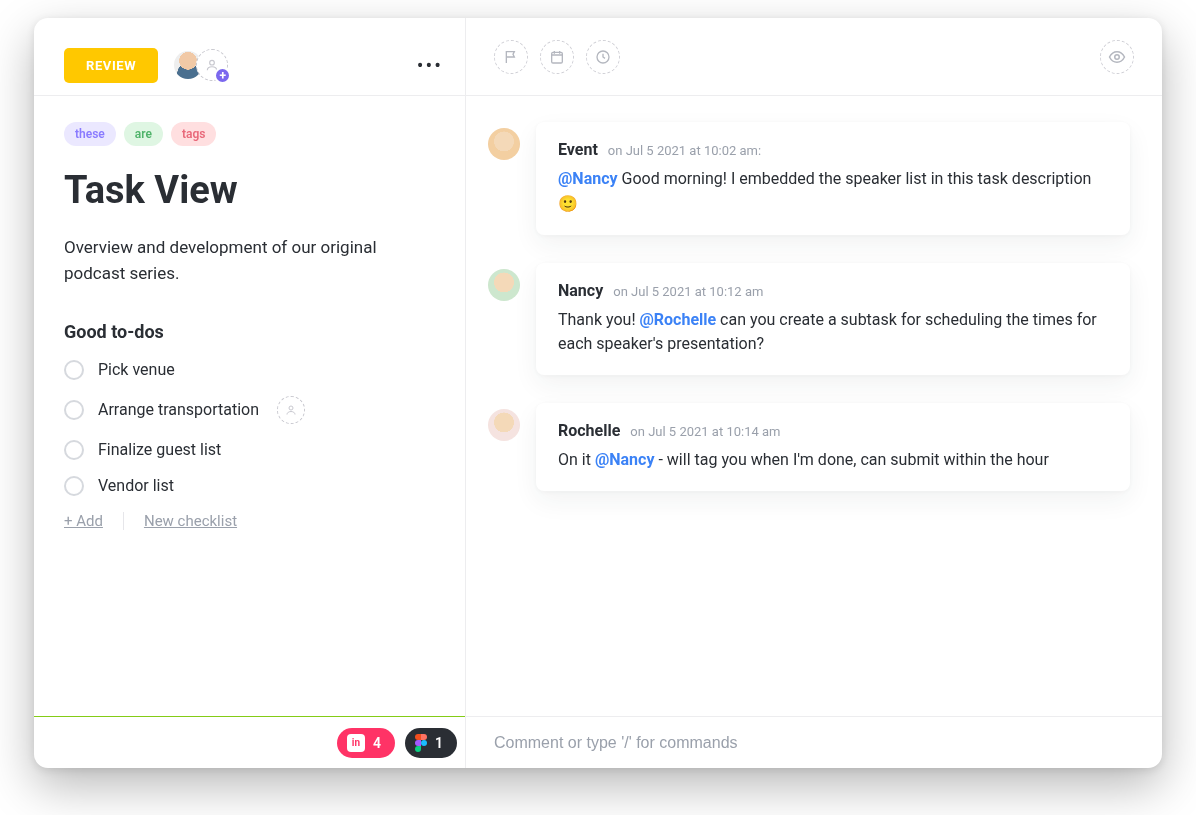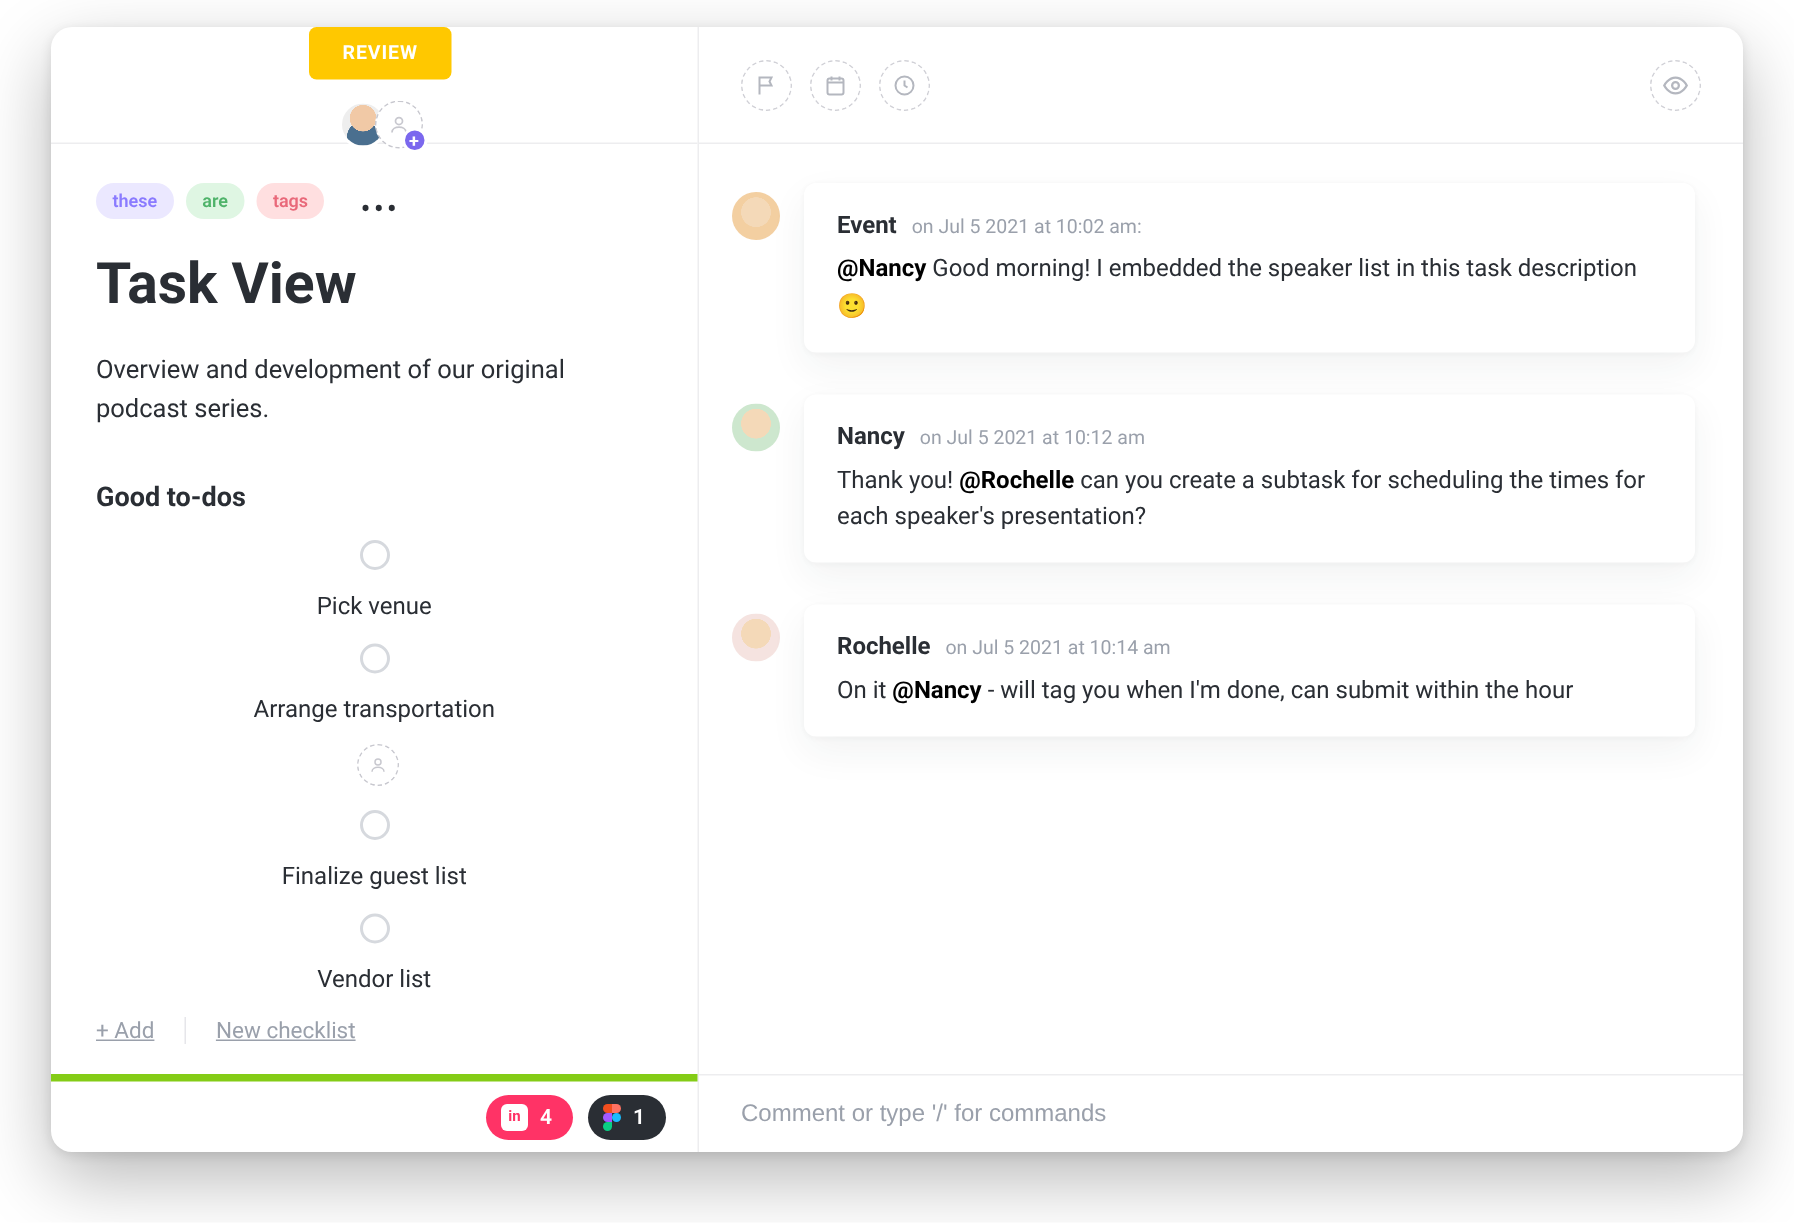--- a/index.html
+++ b/index.html
@@ -28,23 +28,22 @@
     border-right: 1px solid #ededef;
     display: flex;
     flex-direction: column;
     position: relative;
   }
   .left-header {
     height: 78px;
     border-bottom: 1px solid #ededef;
     display: flex;
     align-items: center;
-    padding: 0 22px 0 30px;
+    padding: 17px 22px 0 30px;
     gap: 14px;
-    flex-direction: column;
   }
   .status-pill {
     background: #ffc800;
     color: #fff;
     font-weight: 700;
     font-size: 13px;
     letter-spacing: 0.6px;
     padding: 10px 22px;
     border-radius: 5px;
   }
@@ -134,21 +133,20 @@
     color: #2a2e34;
     margin-bottom: 18px;
   }
   .check-item {
     display: flex;
     align-items: center;
     gap: 14px;
     margin-bottom: 16px;
     font-size: 16px;
     color: #2a2e34;
-    flex-direction: column;
   }
   .checkbox {
     width: 20px; height: 20px;
     border-radius: 50%;
     border: 2px solid #d6d9de;
     background: #fff;
   }
   .assignee-dot {
     width: 28px; height: 28px;
     border-radius: 50%;
@@ -166,25 +164,25 @@
     margin-top: 12px;
     color: #9aa0ab;
     font-size: 15px;
     text-decoration: underline;
   }
   .divider-v {
     width: 1px; height: 18px; background: #e6e6ea;
   }
   .left-footer {
     height: 52px;
-    border-top: 5px solid #84cc16;
+    border-top: 1px solid #84cc16;
     display: flex;
     align-items: center;
     justify-content: flex-end;
-    padding: 0 21px;
+    padding: 0 8px;
     gap: 10px;
   }
   .chip {
     display: flex;
     align-items: center;
     gap: 8px;
     padding: 6px 14px 6px 10px;
     border-radius: 18px;
     color: #fff;
     font-size: 14px;
@@ -262,21 +260,21 @@
   .meta {
     font-size: 13px;
     color: #9aa0ab;
   }
   .body {
     font-size: 16px;
     color: #2a2e34;
     line-height: 1.55;
   }
   .mention {
-    color: #000000;
+    color: #3b82f6;
     font-weight: 700;
   }
   .right-footer {
     height: 52px;
     border-top: 1px solid #ededef;
     display: flex;
     align-items: center;
     padding: 0 28px;
   }
   .comment-input {

